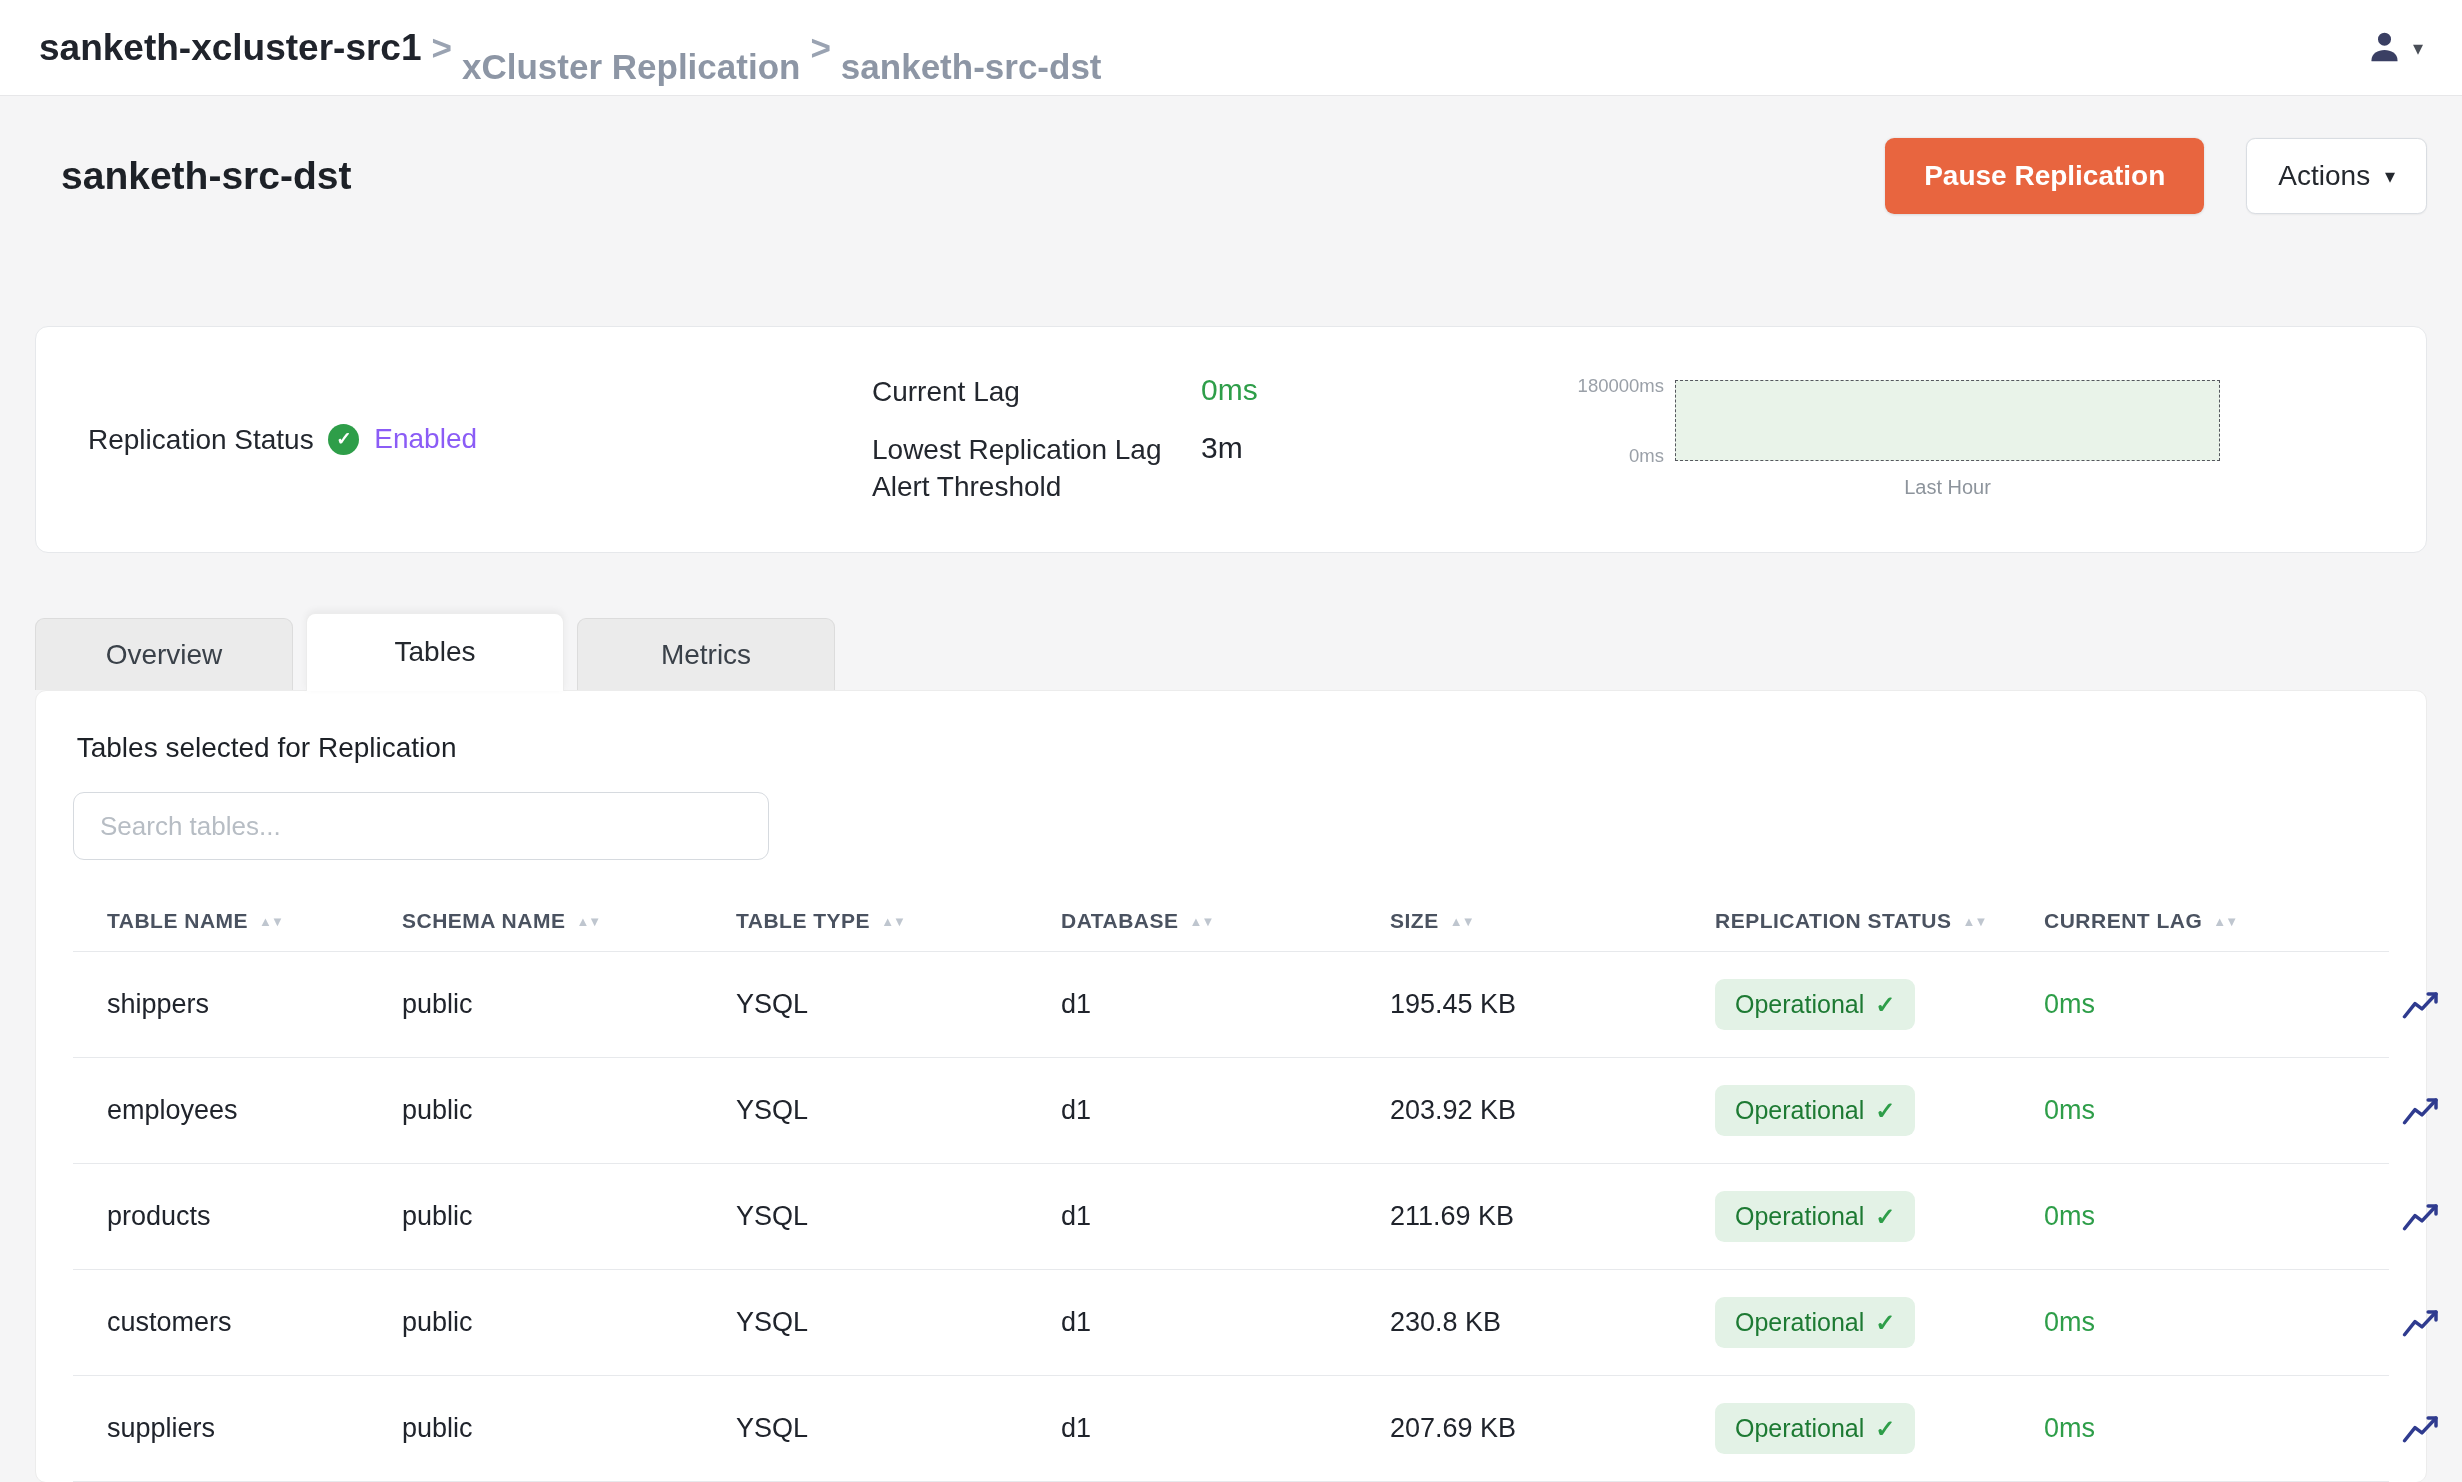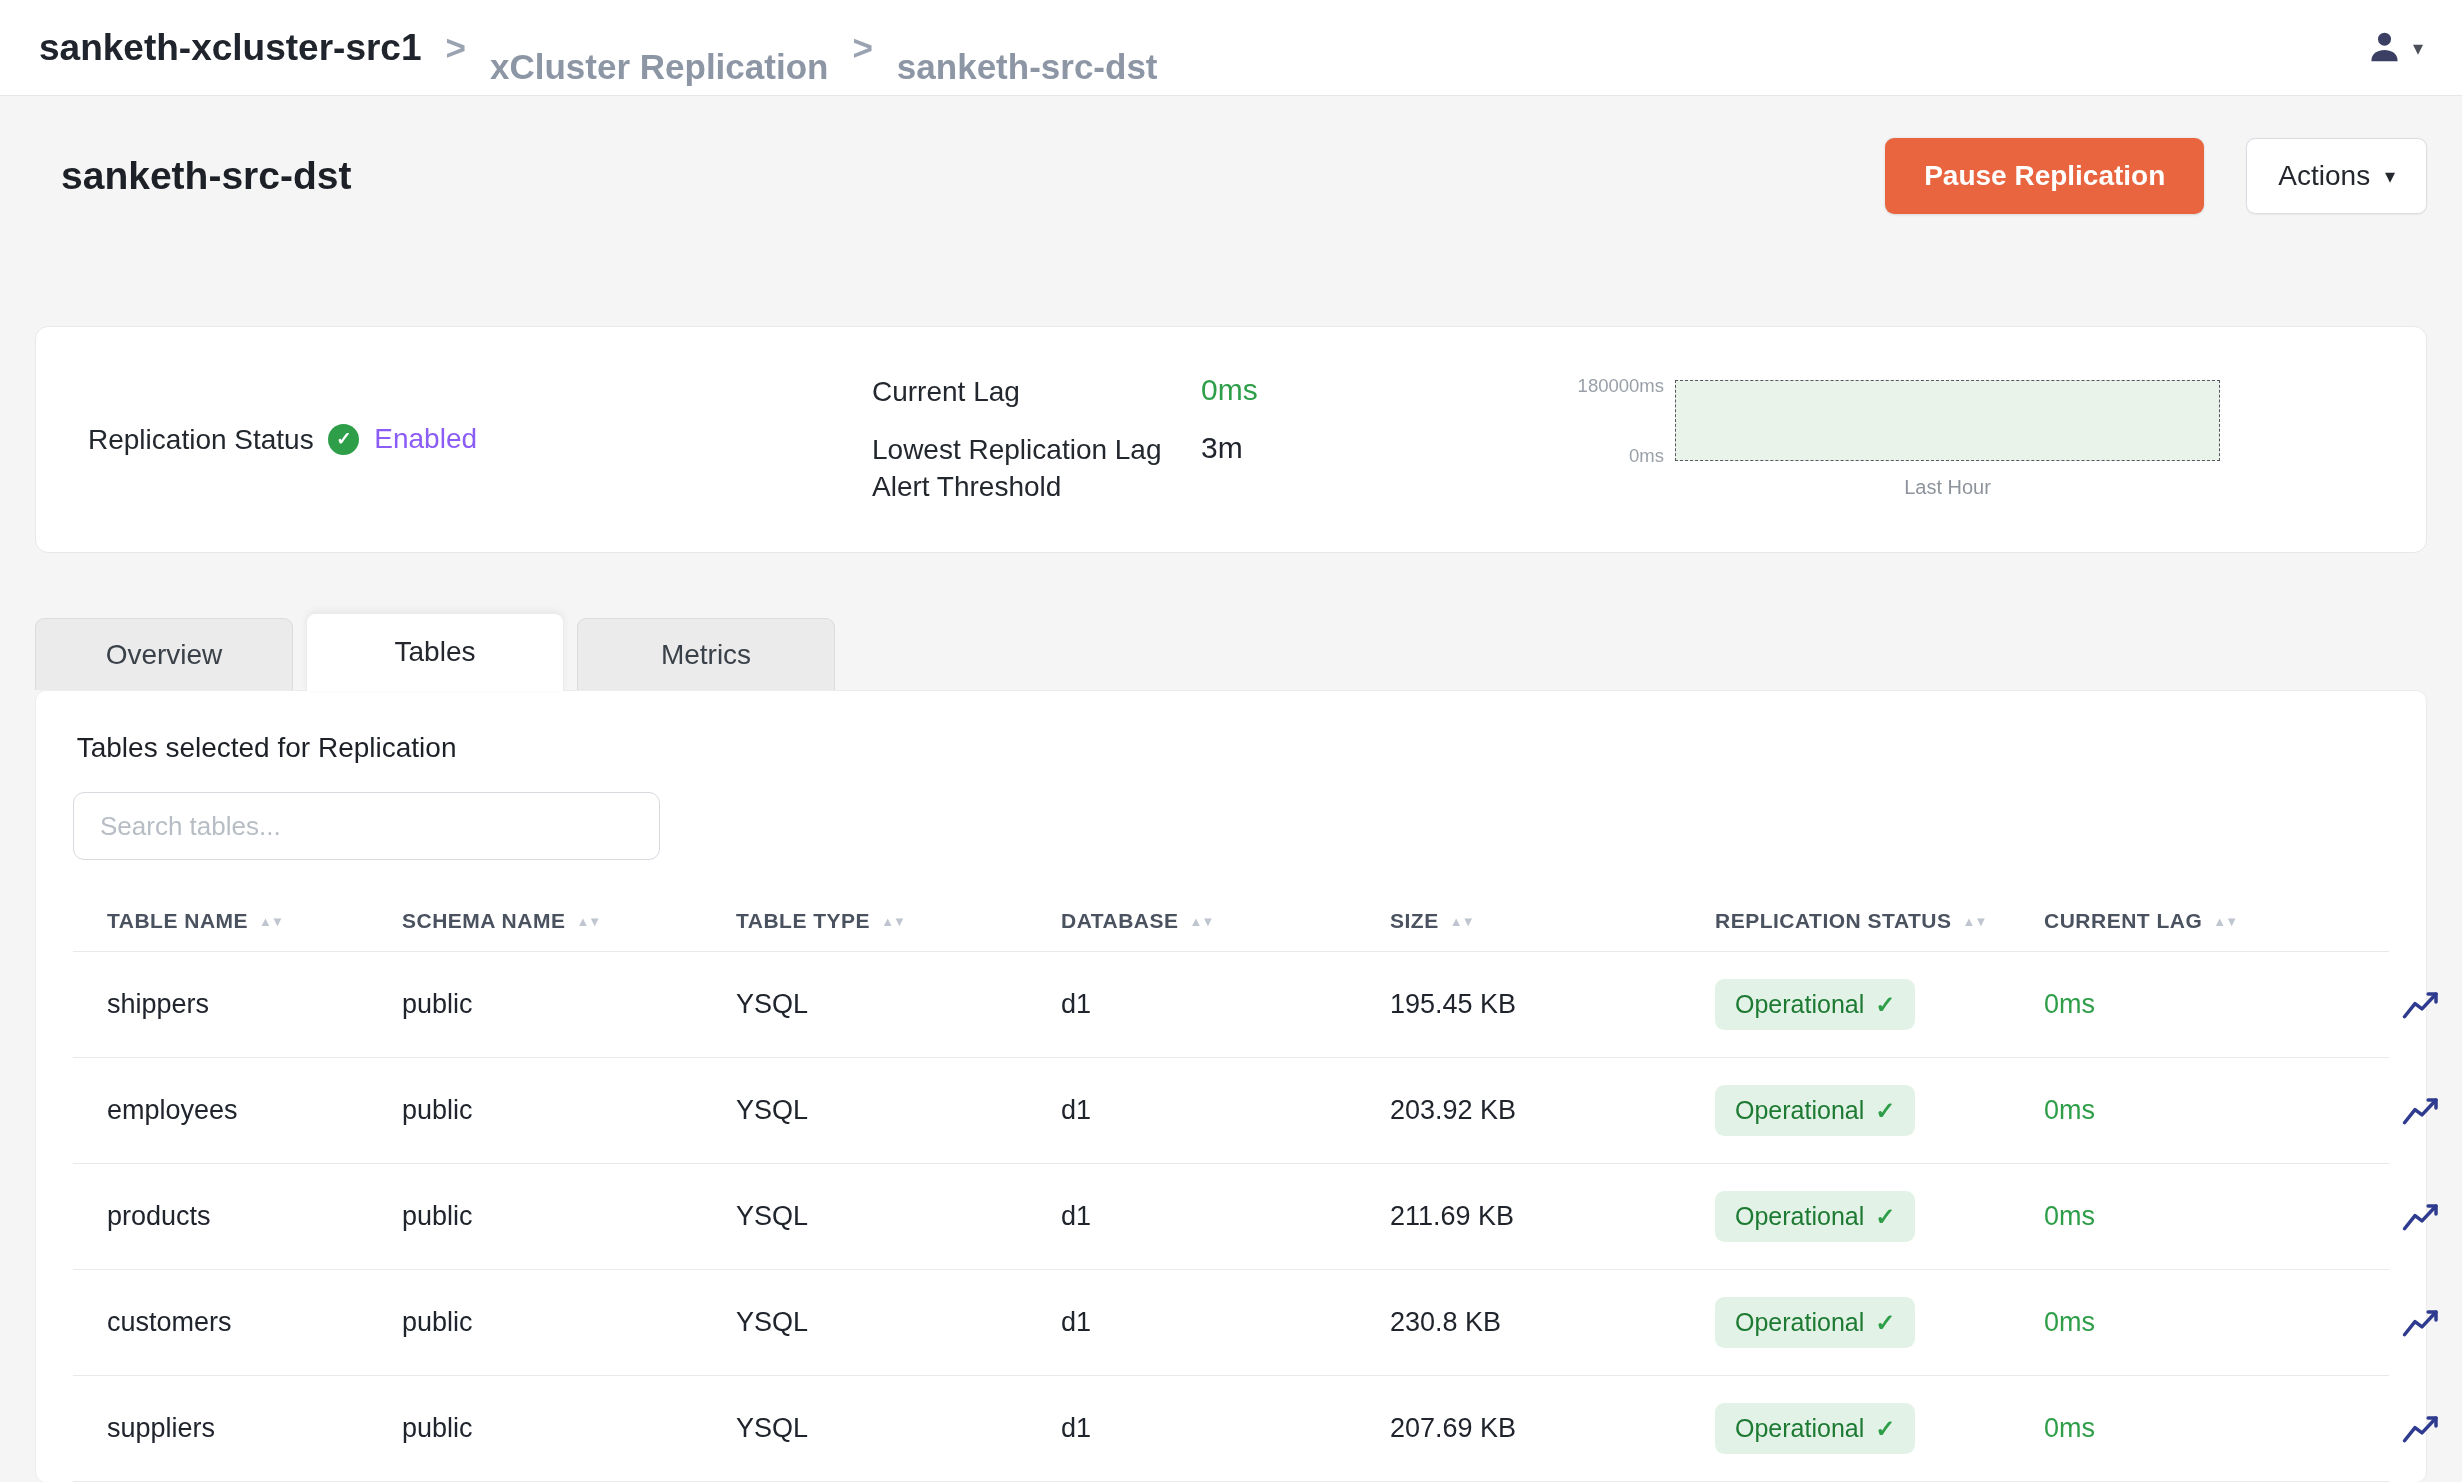--- a/index.html
+++ b/index.html
@@ -9,21 +9,21 @@
     background:#f5f5f6;
     color:#1f2329;
   }
 
   
   .topbar {
     height:96px; background:#ffffff; border-bottom:0.9px solid #e7e7e9;
     display:flex; align-items:center; justify-content:space-between;
     padding:0 39px;
   }
-  .breadcrumb { display:flex; align-items:center; gap:24px; }
+  .breadcrumb { display:flex; align-items:center; gap:10px; }
   .crumb-root { font-size:37px; font-weight:700; color:#20242c; }
   .crumb-sep  { font-size:35px; font-weight:700; color:#9aa3b2; }
   .crumb      { font-size:35px; font-weight:600; color:#8d96a5;margin-top:39px; }
   .user-area  { display:flex; align-items:center; gap:9.2px; cursor:pointer; }
   .user-caret { font-size:20px; color:#4a4f58; }
 
   
   .page { padding:0 35px; }
   .page-head {
     margin-top:41px; height:78px; padding-left:26px;
@@ -93,21 +93,21 @@
     position:relative; z-index:2; margin-bottom:-0.9px; color:#24282e;
   }
 
   
   .panel {
     position:relative; background:#ffffff; border:0.9px solid #ececec;
     border-radius:11px; min-height:793px; padding:41px 37px 0;
   }
   .panel-heading { font-size:28px; font-weight:500; color:#1d2127; padding-left:3.7px; }
   .search-input {
-    margin-top:28px; width:587px; height:68px; border:1.4px solid #d6dadf;
+    margin-top:28px; width:696px; height:68px; border:1.4px solid #d6dadf;
     border-radius:11px; padding:0 26px; font-size:26px; color:#333;
     font-family:inherit; outline:none; background:#fff;
   }
   .search-input::placeholder { color:#b7bdc4; }
 
   .dtable { margin-top:31px; --cols:281px 286px 277px 281px 277px 281px 231px 1fr 102px 120px; }
   .thead, .trow {
     display:grid; grid-template-columns:var(--cols); align-items:center;
     border-bottom:0.9px solid #e7e9ec;
     gap:48px;

